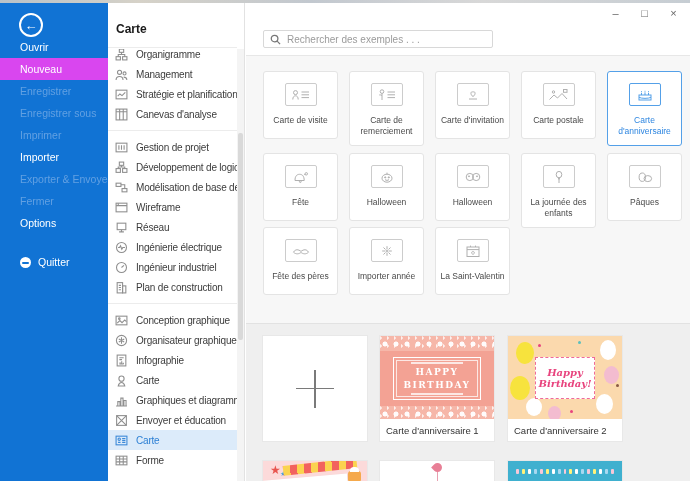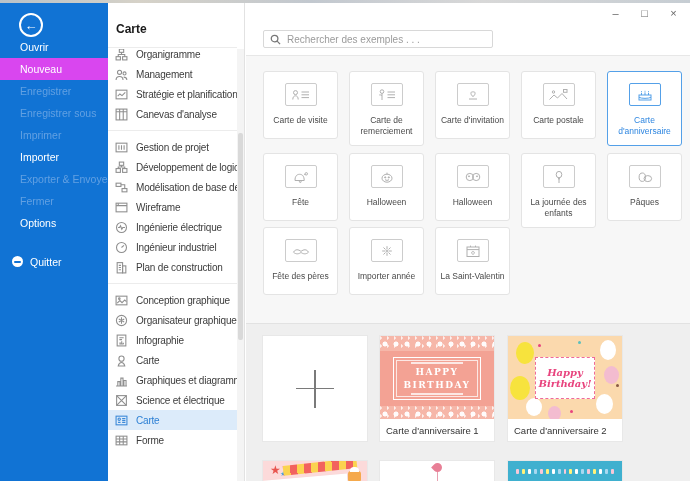--- a/index.html
+++ b/index.html
@@ -22,22 +22,22 @@
   .sidebar { position:absolute; left:0; top:0; width:108px; height:100%;
              background:#1173d4; z-index:5; }
   .back-btn { position:absolute; left:19px; top:10px; width:24px; height:24px;
               border:2px solid #fff; border-radius:50%; color:#fff;
               display:flex; align-items:center; justify-content:center; font-size:13px; }
   .side-menu { position:absolute; top:33px; left:0; width:100%; }
   .side-item { height:22px; line-height:22px; padding-left:20px; font-size:10.5px;
                color:#fff; white-space:nowrap; overflow:hidden; }
   .side-item.disabled { color:#62a0e2; }
   .side-item.selected { background:#d946ef; }
-  .quit-item { margin-top:22px; display:flex; align-items:flex-start; gap:7px;
-               padding-left:12px; height:22px; font-size:10.5px; color:#fff; }
+  .quit-item { margin-top:12px; display:flex; align-items:flex-end; gap:7px;
+               padding-left:20px; height:22px; font-size:10.5px; color:#fff; }
   .quit-icon { width:11px; height:11px; background:#fff; border-radius:50%; position:relative; flex:0 0 auto; }
   .quit-icon::after { content:""; position:absolute; left:2px; right:2px; top:4.5px;
                       height:2px; background:#1173d4; border-radius:1px; }
 
   
   .panel { position:absolute; left:108px; top:0; width:137px; height:100%;
            background:#fff; border-right:1px solid #e2e2e2; z-index:4; }
   .panel-header { position:absolute; top:0; left:0; right:7px; height:45px;
                   line-height:52px; padding-left:8px; font-size:12px; font-weight:bold;
                   color:#1a1a1a; background:#fff; z-index:2; border-bottom:1px solid #ececec; }
@@ -252,20 +252,29 @@
               <svg width="13" height="13" viewBox="0 0 12 12" fill="none" stroke="currentColor" stroke-width="1">
                 <rect x="1" y="2" width="10" height="8"></rect>
                 <path d="M1 4.3h10M3 2v2.3"></path>
               </svg>
             </span>
             <span>Wireframe</span>
           </div>
           <div class="cat-item">
             <span style="display: inline-flex;">
               <svg width="13" height="13" viewBox="0 0 12 12" fill="none" stroke="currentColor" stroke-width="1">
+                <rect x="2" y="2" width="8" height="6"></rect>
+                <path d="M6 8v2M3.8 10h4.4"></path>
+              </svg>
+            </span>
+            <span>Réseau</span>
+          </div>
+          <div class="cat-item">
+            <span style="display: inline-flex;">
+              <svg width="13" height="13" viewBox="0 0 12 12" fill="none" stroke="currentColor" stroke-width="1">
                 <circle cx="6" cy="6" r="4.6"></circle>
                 <path d="M2.8 6h1.4l.9-1.6 1.2 3.2.9-1.6h2"></path>
               </svg>
             </span>
             <span>Ingénierie électrique</span>
           </div>
           <div class="cat-item">
             <span style="display: inline-flex;">
               <svg width="13" height="13" viewBox="0 0 12 12" fill="none" stroke="currentColor" stroke-width="1">
                 <circle cx="6" cy="6" r="4.6"></circle>
@@ -330,21 +339,21 @@
             </span>
             <span>Graphiques et diagrammes</span>
           </div>
           <div class="cat-item">
             <span style="display: inline-flex;">
               <svg width="13" height="13" viewBox="0 0 12 12" fill="none" stroke="currentColor" stroke-width="1">
                 <rect x="1.5" y="1.5" width="9" height="9"></rect>
                 <path d="M1.5 1.5l9 9M10.5 1.5l-9 9"></path>
               </svg>
             </span>
-            <span>Science et électrique</span>
+            <span>Envoyer et éducation</span>
           </div>
           <div class="cat-item selected">
             <span style="display: inline-flex;">
               <svg width="13" height="13" viewBox="0 0 12 12" fill="none" stroke="currentColor" stroke-width="1">
                 <rect x="1" y="2" width="10" height="8"></rect>
                 <circle cx="3.9" cy="4.8" r="1.1"></circle>
                 <path d="M2.8 7.7h2.3M6.6 4.3h3M6.6 6h3M6.6 7.7h3"></path>
               </svg>
             </span>
             <span>Carte</span>

